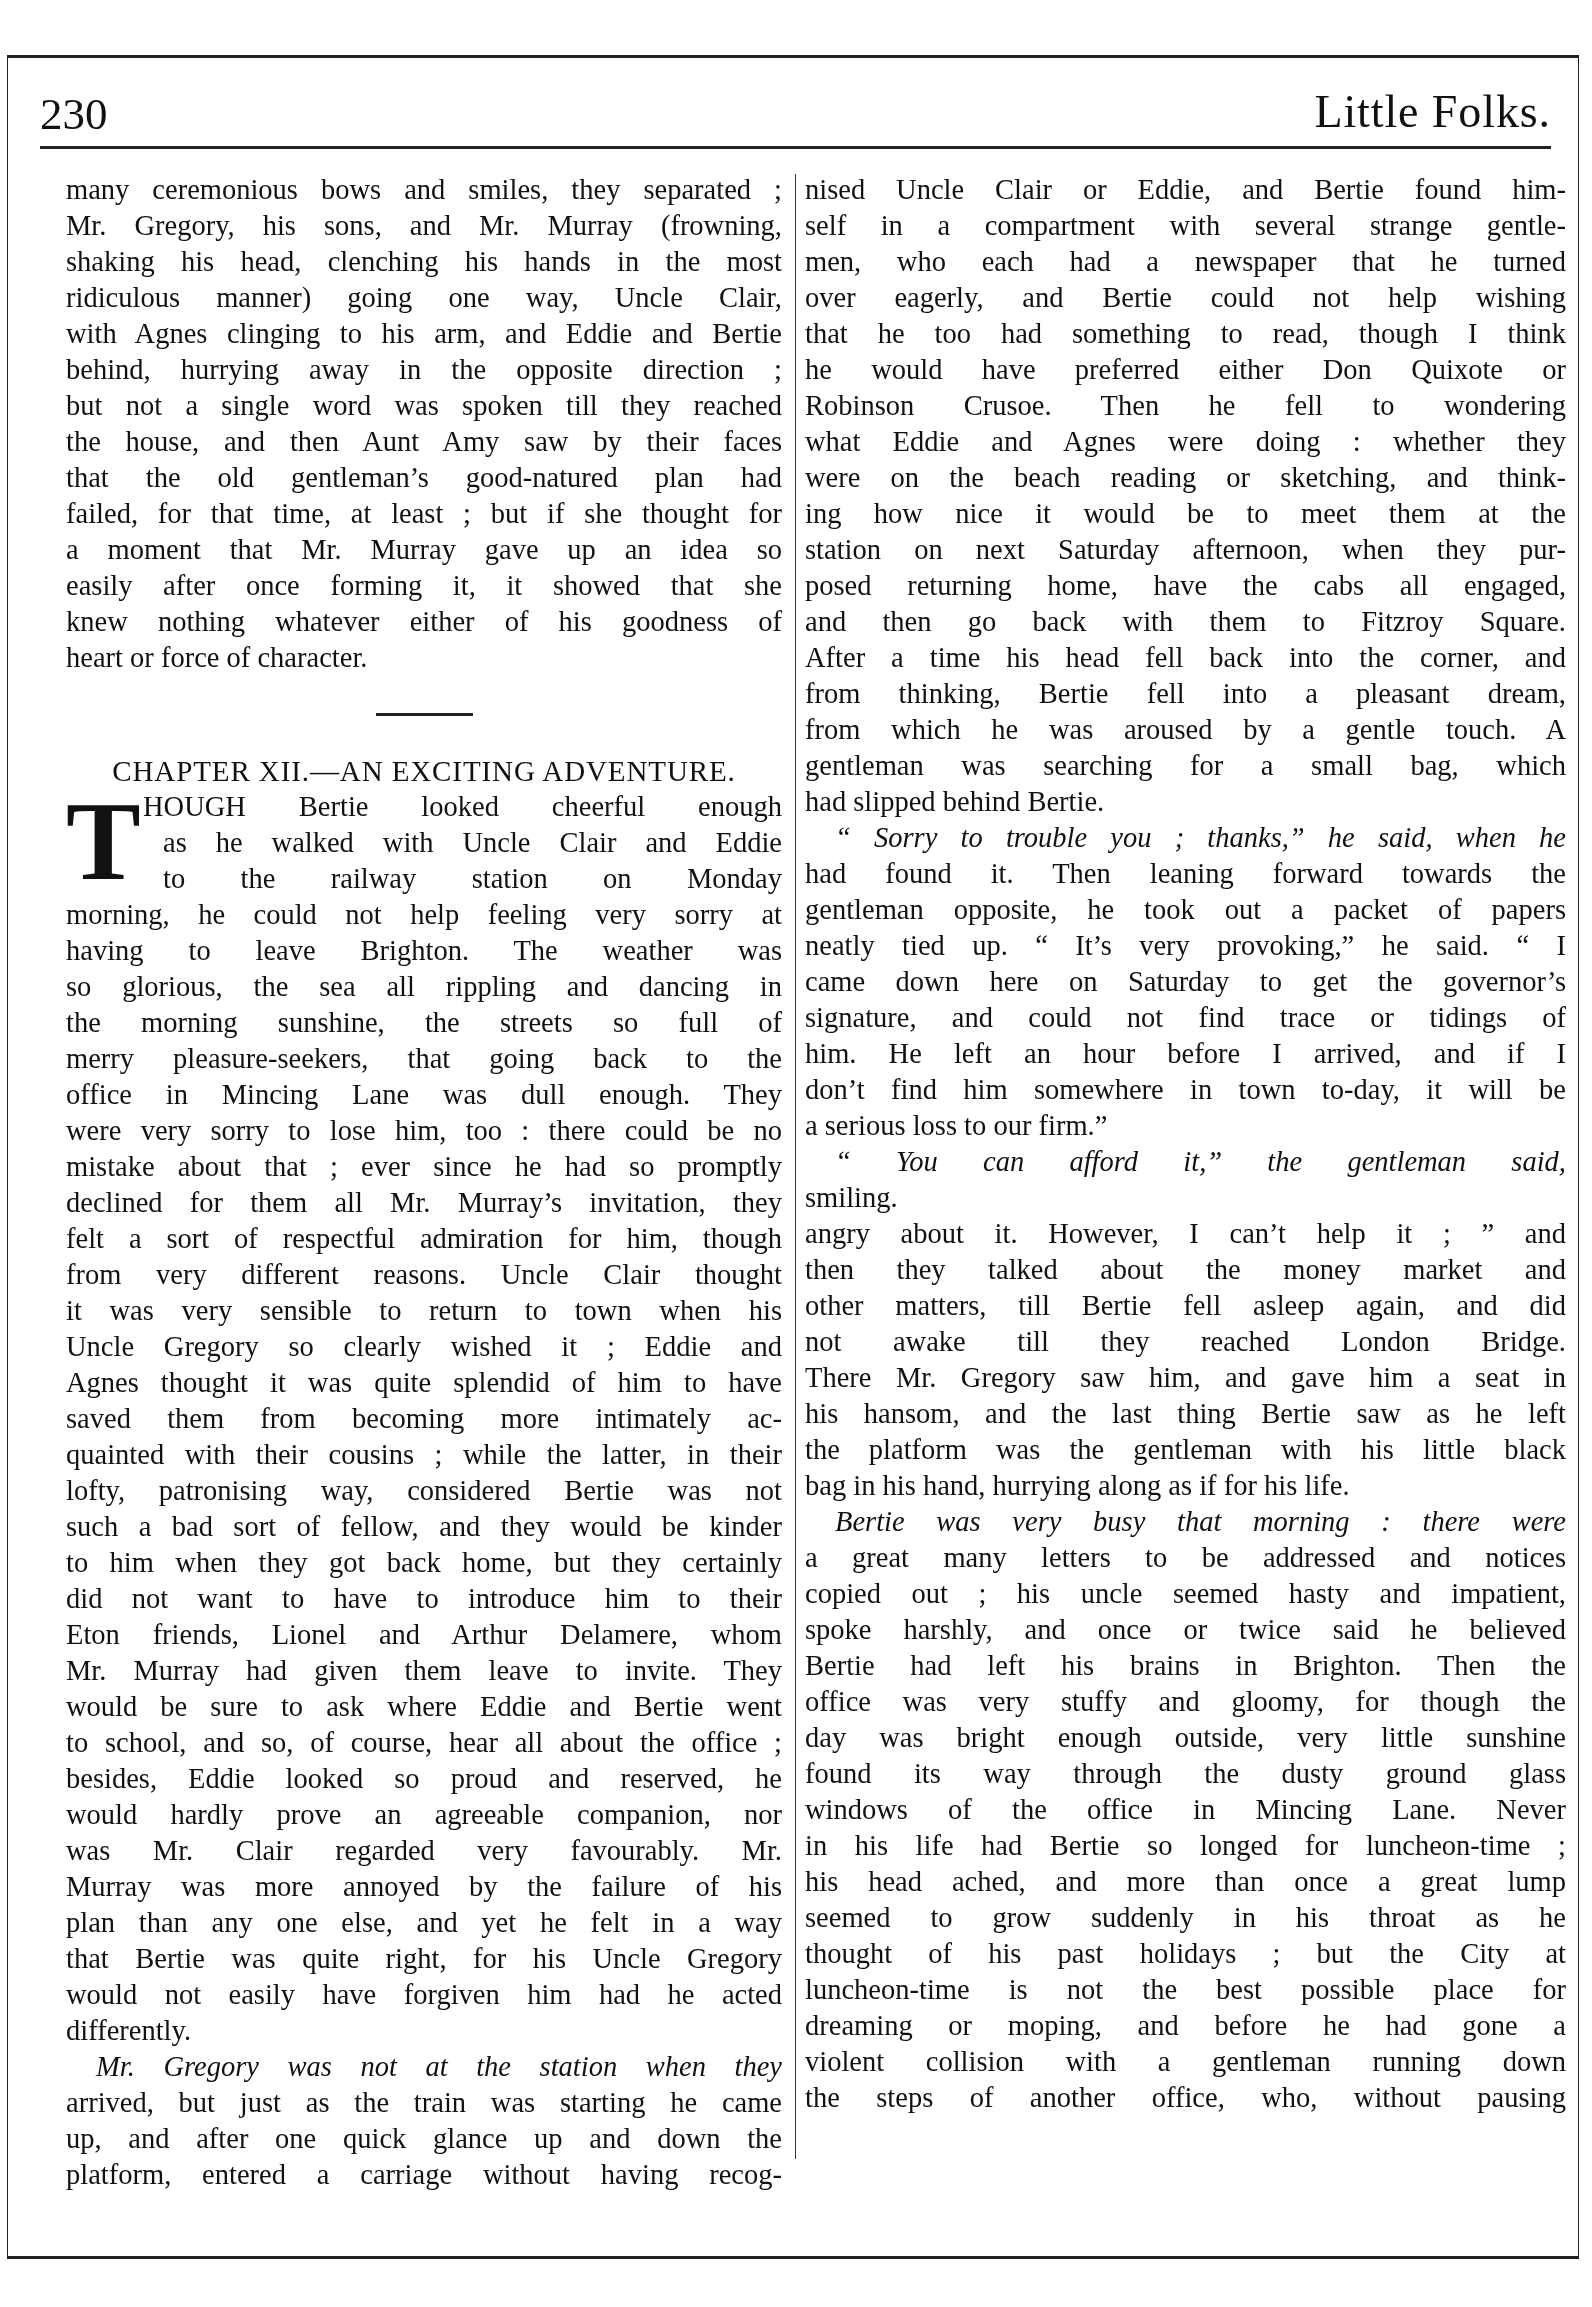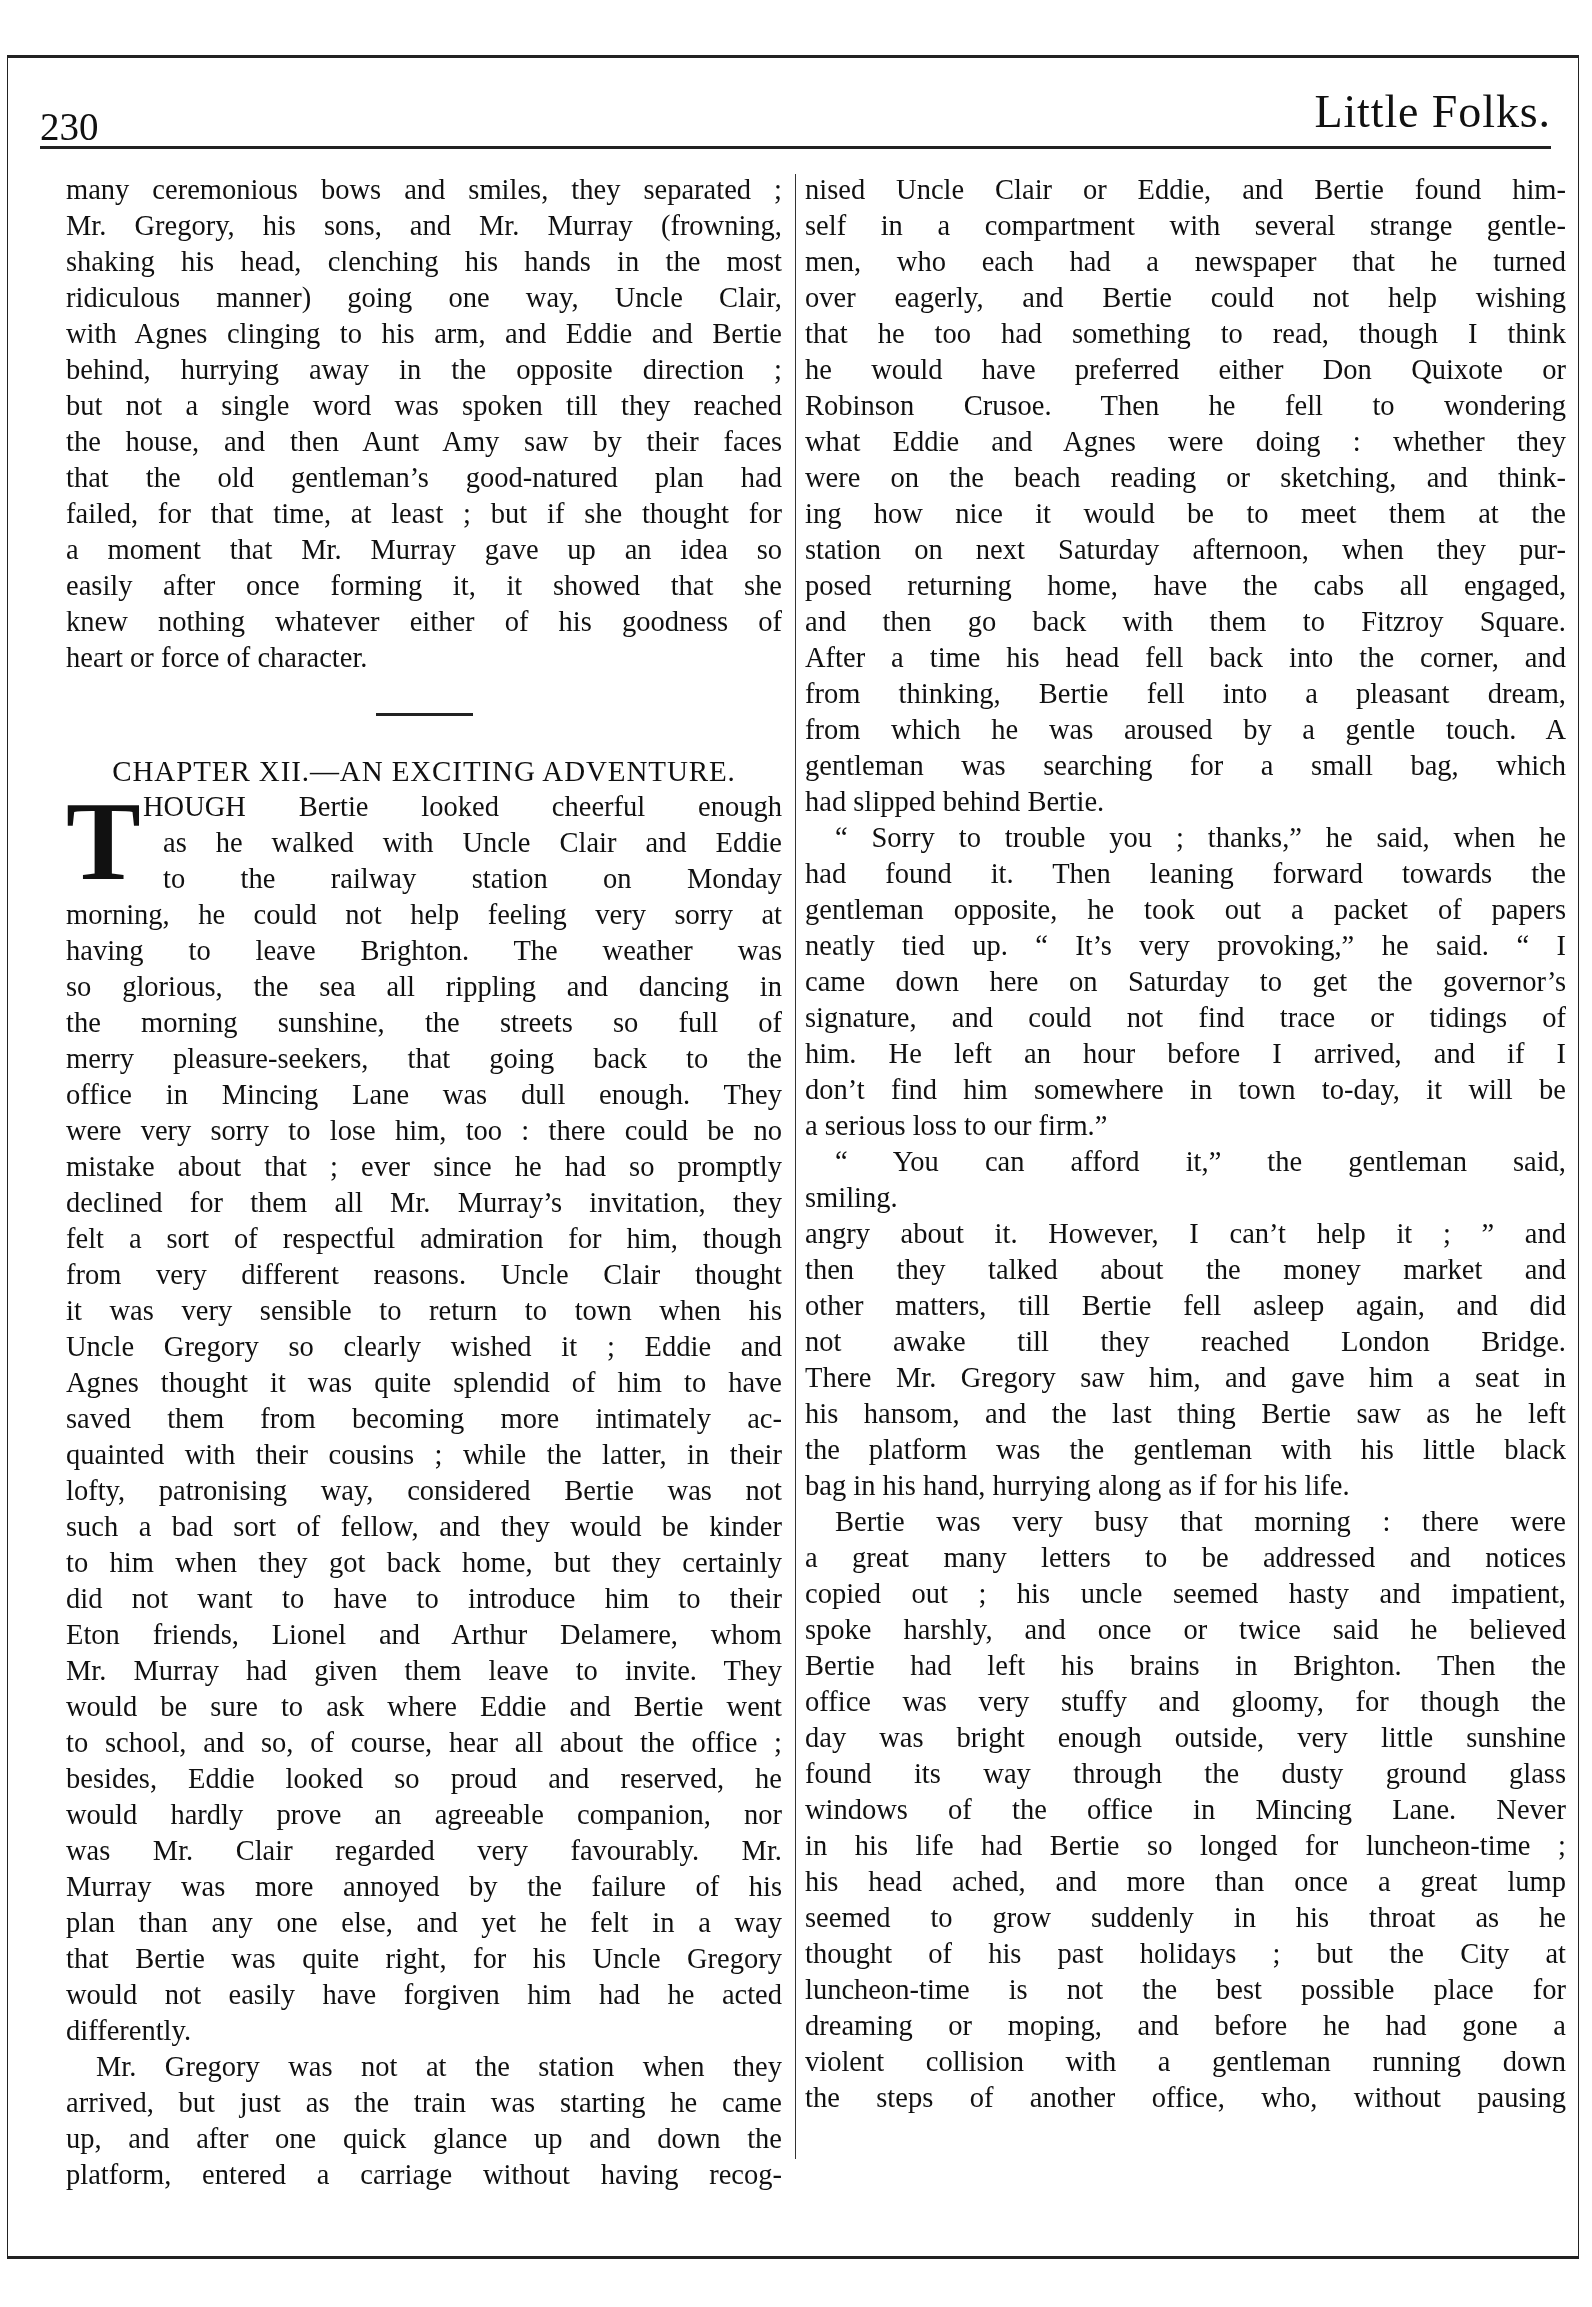--- a/index.html
+++ b/index.html
@@ -1,28 +1,28 @@
 <!DOCTYPE html>
 <html style="font-size:14px"><head>
 <meta charset="utf-8">
 <style>
   html,body{margin:0;padding:0;background:#fff;}
   body{width:1592px;height:2307px;position:relative;overflow:hidden;font-family:"Liberation Serif","DejaVu Serif",serif;color:#111;}
   .frame{position:absolute;left:7px;top:55px;width:1572px;height:2204px;border:1.8px solid #222;border-top:3.5px solid #222;border-bottom:3.5px solid #222;box-sizing:border-box;}
   .header{position:absolute;left:40px;top:88px;width:1511px;height:61px;}
-  .pageno{position:absolute;left:0;top:16px;font-size:39px;}
+  .pageno{position:absolute;left:0;top:0;font-size:45px;}
   .title{position:absolute;left:0;right:0;top:-3.5px;text-align:right;font-size:46px;letter-spacing:0.9px;}
   .hrule{position:absolute;left:40px;top:146px;width:1511px;height:2.6px;background:#222;}
   .col{position:absolute;top:172px;width:716px;font-size:28.5px;line-height:36px;}
   .col.left{left:66px;}
   .col.right{left:805px;width:761px;}
   .divider{position:absolute;left:795px;top:174px;width:1.3px;height:1985px;background:#333;}
   .ln{display:block;text-align:justify;text-align-last:justify;white-space:nowrap;height:36px;overflow:visible;}
   .ln.last{text-align-last:left;}
-  .ln.ind{padding-left:30px;}
+  .ln.ind{padding-left:30px;font-style:italic;}
   .sep{width:97px;height:2.6px;background:#222;margin:37px auto 37px;}
   .chap{text-align:center;font-size:29px;letter-spacing:0.9px;height:36px;line-height:36px;margin-top:5.3px;}
   .dropwrap{position:relative;}
   .dropcap{position:absolute;left:0;top:3.5px;font-size:112px;line-height:98px;font-weight:bold;}
   .ln.dc{padding-left:77px;}
   .ln.dc2{padding-left:97px;font-family:Liberation Serif, serif;}
 </style>
 </head>
 <body>
 

